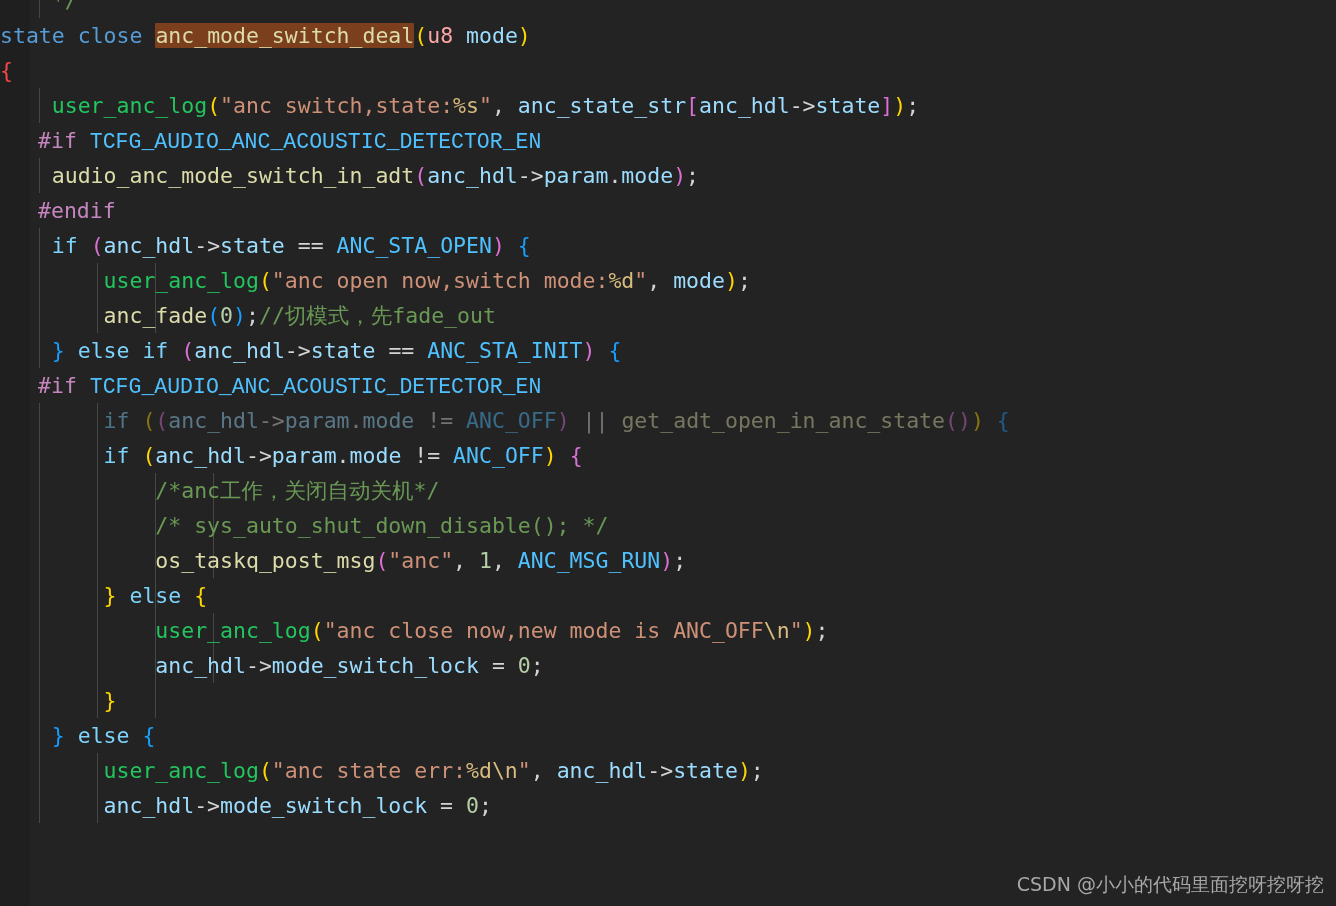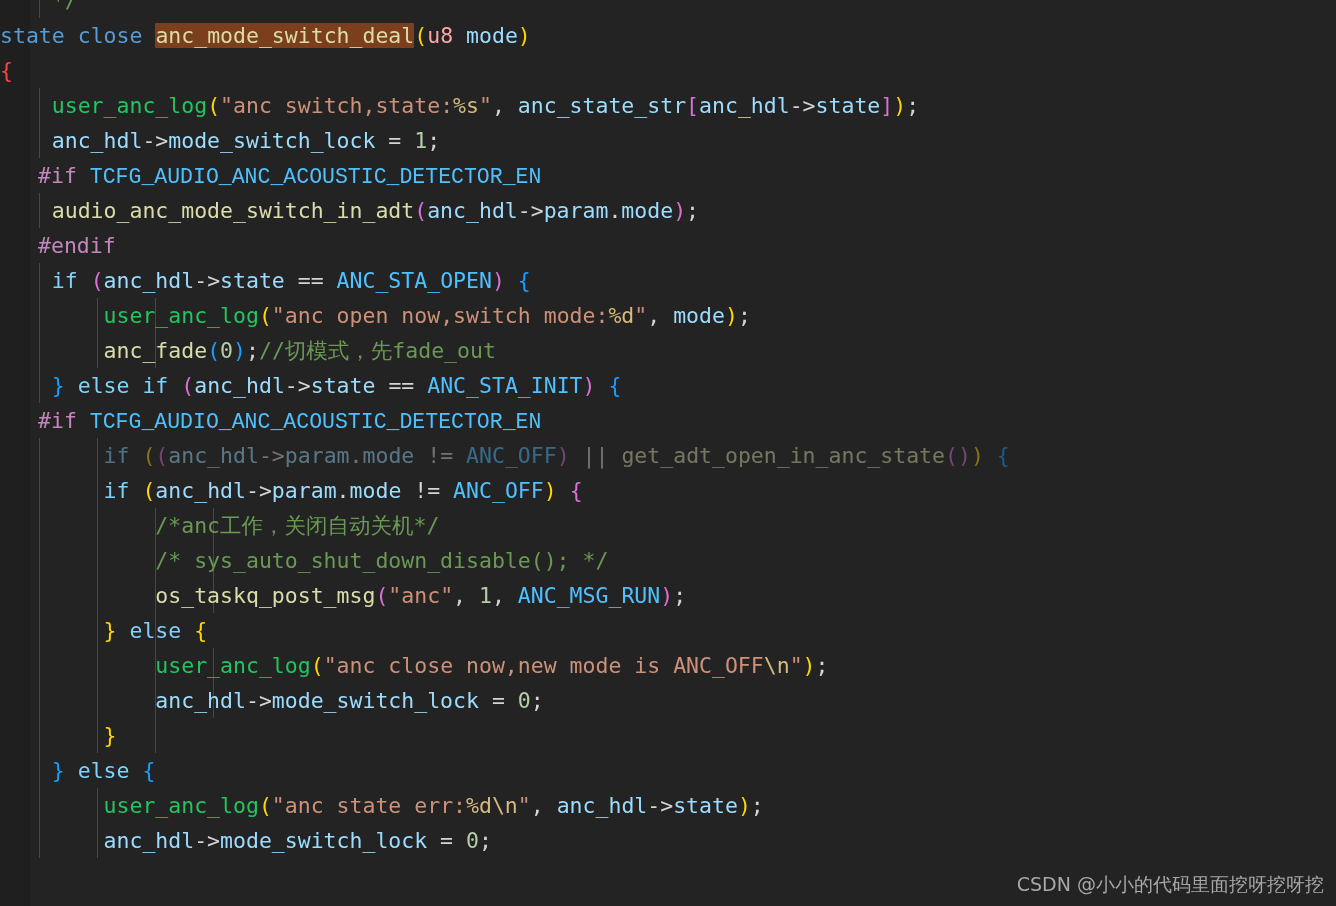--- a/index.html
+++ b/index.html
@@ -106,21 +106,20 @@
 </head>
 <body>
 
 <div id="editor">
   <div class="edge-strip"></div>
   <div class="code-area" id="code-area" style="top: -17px;">
       <div class="line" id="line-comment-end"><div class="guide" style="left: 39px; top: 0px; height: 35px;"></div><span class="txt"><span class="t-punc">    </span><span class="t-cmt">*/</span></span></div>
       <div class="line" id="line-func-signature"><span class="txt"><span class="t-key">state</span><span class="t-punc"> </span><span class="t-key">close</span><span class="t-punc"> </span><span class="t-fn sel">anc_mode_switch_deal</span><span class="t-p1">(</span><span class="t-type">u8</span><span class="t-punc"> </span><span class="t-var">mode</span><span class="t-p1">)</span></span></div>
       <div class="line" id="line-open-brace"><span class="txt"><span class="t-perr">{</span></span></div>
       <div class="line" id="line-log-switch-state"><div class="guide" style="left: 39px; top: 0px; height: 35px;"></div><span class="txt"><span class="t-punc">    </span><span class="t-call">user_anc_log</span><span class="t-p1">(</span><span class="t-str">"anc switch,state:</span><span class="t-esc">%s</span><span class="t-str">"</span><span class="t-punc">, </span><span class="t-var">anc_state_str</span><span class="t-p2">[</span><span class="t-var">anc_hdl</span><span class="t-op">-&gt;</span><span class="t-var">state</span><span class="t-p2">]</span><span class="t-p1">)</span><span class="t-punc">;</span></span></div>
-      <div class="line" id="line-lock-set-1"><div class="guide" style="left: 39px; top: 0px; height: 35px;"></div><span class="txt"><span class="t-punc">    </span><span class="t-var">anc_hdl</span><span class="t-op">-&gt;</span><span class="t-var">mode_switch_lock</span><span class="t-op"> = </span><span class="t-num">1</span><span class="t-punc">;</span></span></div>
       <div class="line" id="line-if-adt-1"><span class="txt"><span class="t-hash">#if</span><span class="t-punc"> </span><span class="t-macroid">TCFG_AUDIO_ANC_ACOUSTIC_DETECTOR_EN</span></span></div>
       <div class="line" id="line-adt-switch-call"><div class="guide" style="left: 39px; top: 0px; height: 35px;"></div><span class="txt"><span class="t-punc">    </span><span class="t-fn">audio_anc_mode_switch_in_adt</span><span class="t-p2">(</span><span class="t-var">anc_hdl</span><span class="t-op">-&gt;</span><span class="t-var">param</span><span class="t-punc">.</span><span class="t-var">mode</span><span class="t-p2">)</span><span class="t-punc">;</span></span></div>
       <div class="line" id="line-endif-1"><span class="txt"><span class="t-hash">#endif</span></span></div>
       <div class="line" id="line-if-state-open"><div class="guide" style="left: 39px; top: 0px; height: 35px;"></div><span class="txt"><span class="t-punc">    </span><span class="t-ctrl">if</span><span class="t-punc"> </span><span class="t-p2">(</span><span class="t-var">anc_hdl</span><span class="t-op">-&gt;</span><span class="t-var">state</span><span class="t-op"> == </span><span class="t-const">ANC_STA_OPEN</span><span class="t-p2">)</span><span class="t-punc"> </span><span class="t-p3">{</span></span></div>
       <div class="line" id="line-log-open-now"><div class="guide" style="left: 39px; top: 0px; height: 35px;"></div><div class="guide" style="left: 97px; top: 0px; height: 35px;"></div><div class="guide" style="left: 155px; top: 0px; height: 35px;"></div><span class="txt"><span class="t-punc">        </span><span class="t-call">user_anc_log</span><span class="t-p1">(</span><span class="t-str">"anc open now,switch mode:</span><span class="t-esc">%d</span><span class="t-str">"</span><span class="t-punc">, </span><span class="t-var">mode</span><span class="t-p1">)</span><span class="t-punc">;</span></span></div>
       <div class="line" id="line-anc-fade"><div class="guide" style="left: 39px; top: 0px; height: 35px;"></div><div class="guide" style="left: 97px; top: 0px; height: 35px;"></div><div class="guide" style="left: 155px; top: 0px; height: 35px;"></div><span class="txt"><span class="t-punc">        </span><span class="t-fn">anc_fade</span><span class="t-p3">(</span><span class="t-num">0</span><span class="t-p3">)</span><span class="t-punc">;</span><span class="t-cmt">//切模式，先fade_out</span></span></div>
       <div class="line" id="line-else-if-state-init"><div class="guide" style="left: 39px; top: 0px; height: 35px;"></div><span class="txt"><span class="t-punc">    </span><span class="t-p3">}</span><span class="t-punc"> </span><span class="t-ctrl">else</span><span class="t-punc"> </span><span class="t-ctrl">if</span><span class="t-punc"> </span><span class="t-p2">(</span><span class="t-var">anc_hdl</span><span class="t-op">-&gt;</span><span class="t-var">state</span><span class="t-op"> == </span><span class="t-const">ANC_STA_INIT</span><span class="t-p2">)</span><span class="t-punc"> </span><span class="t-p3">{</span></span></div>
       <div class="line" id="line-if-adt-2"><span class="txt"><span class="t-hash">#if</span><span class="t-punc"> </span><span class="t-macroid">TCFG_AUDIO_ANC_ACOUSTIC_DETECTOR_EN</span></span></div>
       <div class="line dim" id="line-if-mode-or-adt"><div class="guide" style="left: 39px; top: 0px; height: 35px;"></div><div class="guide" style="left: 97px; top: 0px; height: 35px;"></div><span class="txt"><span class="t-punc">        </span><span class="t-ctrl">if</span><span class="t-punc"> </span><span class="t-p1">(</span><span class="t-p2">(</span><span class="t-var">anc_hdl</span><span class="t-op">-&gt;</span><span class="t-var">param</span><span class="t-punc">.</span><span class="t-var">mode</span><span class="t-op"> != </span><span class="t-const">ANC_OFF</span><span class="t-p2">)</span><span class="t-op"> || </span><span class="t-fn">get_adt_open_in_anc_state</span><span class="t-p2">(</span><span class="t-p2">)</span><span class="t-p1">)</span><span class="t-punc"> </span><span class="t-p3">{</span></span></div>
       <div class="line" id="line-if-mode-not-off"><div class="guide" style="left: 39px; top: 0px; height: 35px;"></div><div class="guide" style="left: 97px; top: 0px; height: 35px;"></div><span class="txt"><span class="t-punc">        </span><span class="t-ctrl">if</span><span class="t-punc"> </span><span class="t-p1">(</span><span class="t-var">anc_hdl</span><span class="t-op">-&gt;</span><span class="t-var">param</span><span class="t-punc">.</span><span class="t-var">mode</span><span class="t-op"> != </span><span class="t-const">ANC_OFF</span><span class="t-p1">)</span><span class="t-punc"> </span><span class="t-p2">{</span></span></div>

